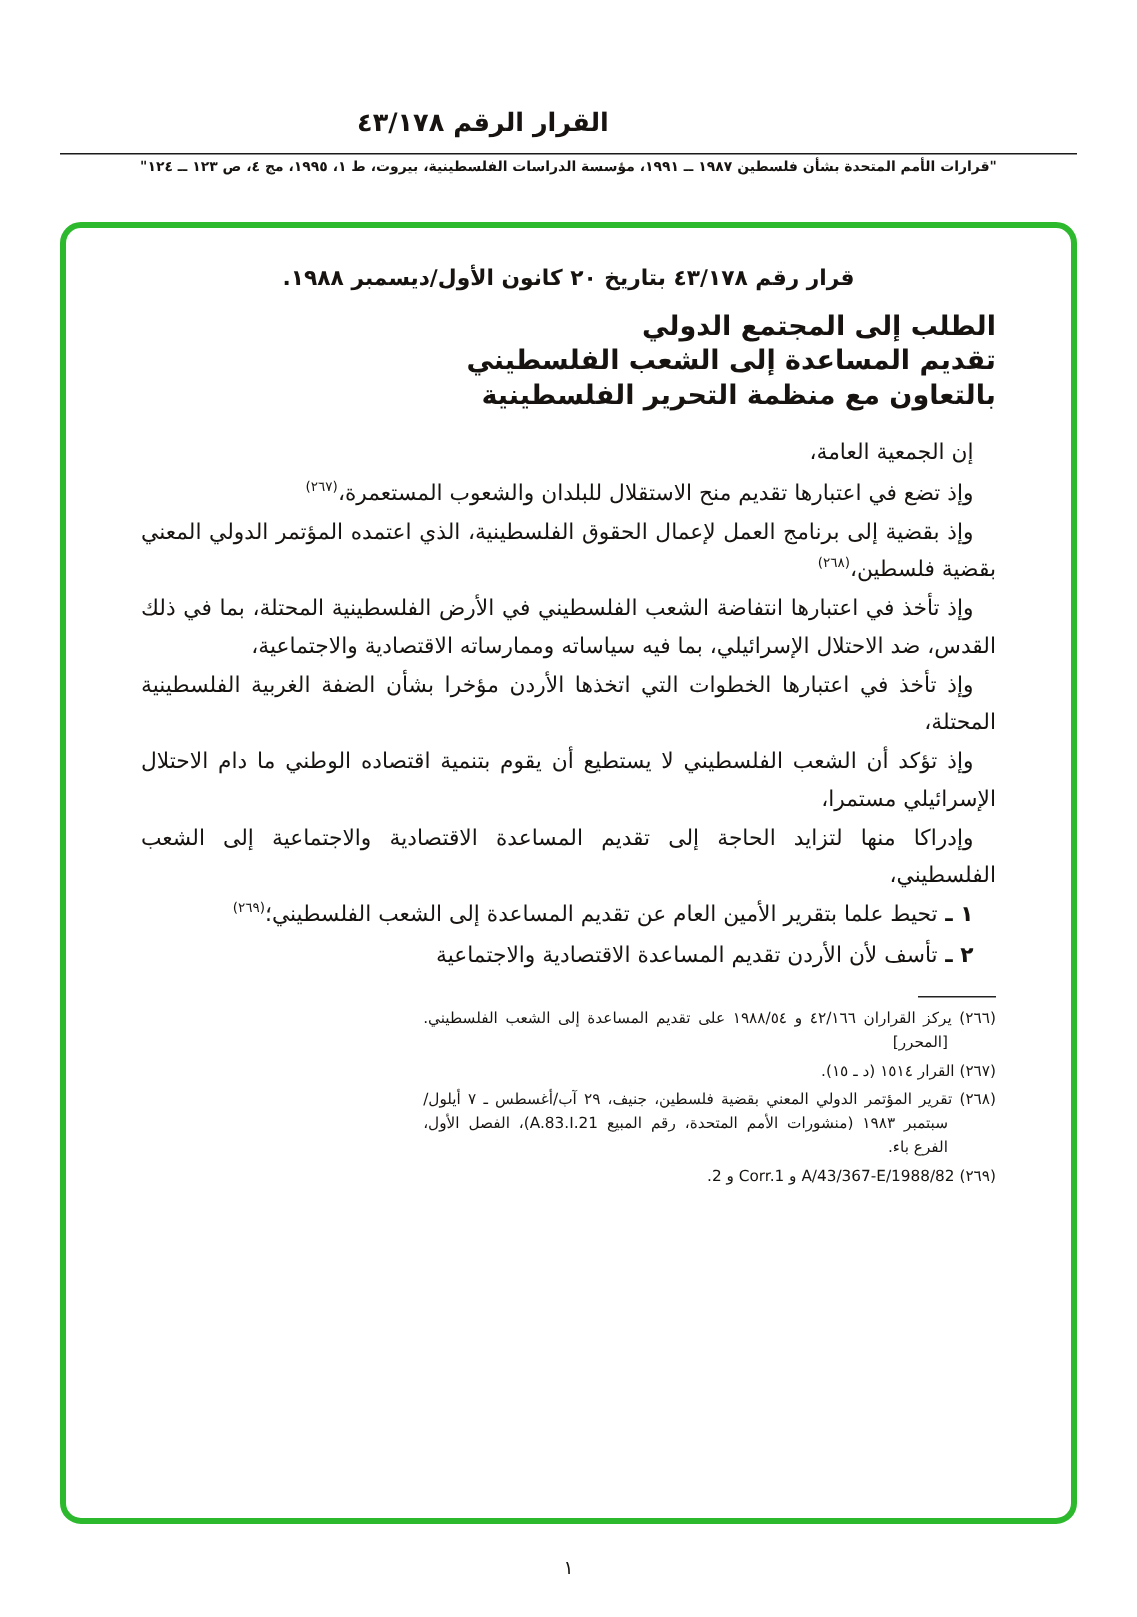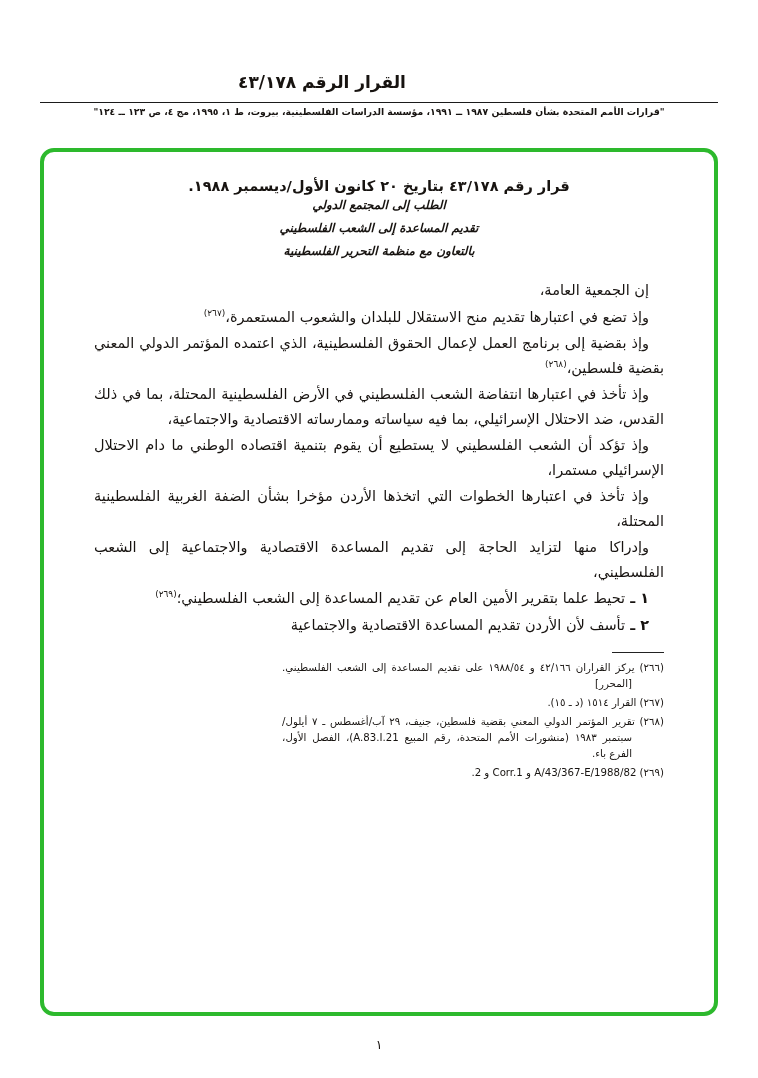--- a/index.html
+++ b/index.html
@@ -28,26 +28,25 @@
     text-align:center;font-size:9.3px;font-weight:700;direction:rtl;
     letter-spacing:0.1px;
   }
   .frame{
     position:absolute;top:148px;left:40px;width:678px;height:868px;
     border:4px solid var(--frame-green);border-radius:14px;
     padding:26px 50px 0 50px;
     direction:rtl;background:#ffffff;
   }
   .res-heading{
-    text-align:center;font-weight:700;font-size:14.5px;
+    text-align:center;font-weight:700;font-size:14.5px;margin-bottom:12px;
   }
   .res-subtitle{
-    text-align:center;font-weight:700;font-size:12px;line-height:23px;
+    text-align:right;font-weight:700;font-size:18px;line-height:23px;
     margin-bottom:15px;
-    font-style:italic;
   }
   .body-text{
     font-size:14.5px;line-height:24.5px;text-align:justify;
   }
   .para{
     text-indent:15px;margin-bottom:2px;
   }
   .para .plead{font-weight:400;margin-top:16px;}
   .para .pnum{font-weight:700;}
   sup.pref{font-size:9px;line-height:0;}
@@ -81,22 +80,22 @@
     <div>الطلب إلى المجتمع الدولي</div>
     <div>تقديم المساعدة إلى الشعب الفلسطيني</div>
     <div>بالتعاون مع منظمة التحرير الفلسطينية</div>
   </div>
 
   <div class="body-text">
     <p class="para"><span class="pnum"></span><b class="plead">إن الجمعية العامة،</b><span class="prest"></span><sup class="pref"></sup></p>
     <p class="para"><span class="pnum"></span><b class="plead">وإذ تضع في اعتبارها</b><span class="prest"> تقديم منح الاستقلال للبلدان والشعوب المستعمرة،</span><sup class="pref">(٢٦٧)</sup></p>
     <p class="para"><span class="pnum"></span><b class="plead">وإذ بقضية</b><span class="prest"> إلى برنامج العمل لإعمال الحقوق الفلسطينية، الذي اعتمده المؤتمر الدولي المعني بقضية فلسطين،</span><sup class="pref">(٢٦٨)</sup></p>
     <p class="para"><span class="pnum"></span><b class="plead">وإذ تأخذ في اعتبارها</b><span class="prest"> انتفاضة الشعب الفلسطيني في الأرض الفلسطينية المحتلة، بما في ذلك القدس، ضد الاحتلال الإسرائيلي، بما فيه سياساته وممارساته الاقتصادية والاجتماعية،</span><sup class="pref"></sup></p>
+    <p class="para"><span class="pnum"></span><b class="plead">وإذ تأخذ في اعتبارها</b><span class="prest"> الخطوات التي اتخذها الأردن مؤخرا بشأن الضفة الغربية الفلسطينية المحتلة،</span><sup class="pref"></sup></p>
     <p class="para"><span class="pnum"></span><b class="plead">وإذ تؤكد</b><span class="prest"> أن الشعب الفلسطيني لا يستطيع أن يقوم بتنمية اقتصاده الوطني ما دام الاحتلال الإسرائيلي مستمرا،</span><sup class="pref"></sup></p>
-    <p class="para"><span class="pnum"></span><b class="plead">وإذ تأخذ في اعتبارها</b><span class="prest"> الخطوات التي اتخذها الأردن مؤخرا بشأن الضفة الغربية الفلسطينية المحتلة،</span><sup class="pref"></sup></p>
     <p class="para"><span class="pnum"></span><b class="plead">وإدراكا منها</b><span class="prest"> لتزايد الحاجة إلى تقديم المساعدة الاقتصادية والاجتماعية إلى الشعب الفلسطيني،</span><sup class="pref"></sup></p>
     <p class="para"><span class="pnum">١ ـ </span><b class="plead">تحيط علما</b><span class="prest"> بتقرير الأمين العام عن تقديم المساعدة إلى الشعب الفلسطيني؛</span><sup class="pref">(٢٦٩)</sup></p>
     <p class="para"><span class="pnum">٢ ـ </span><b class="plead">تأسف</b><span class="prest"> لأن الأردن تقديم المساعدة الاقتصادية والاجتماعية</span><sup class="pref"></sup></p>
   </div>
 
   <div class="footnotes">
     <div class="fn-rule"></div>
     <p class="fn"><span class="fn-marker">(٢٦٦)</span> <span class="fn-text">يركز القراران ٤٢/١٦٦ و ١٩٨٨/٥٤ على تقديم المساعدة إلى الشعب الفلسطيني. [المحرر]</span></p>
     <p class="fn"><span class="fn-marker">(٢٦٧)</span> <span class="fn-text">القرار ١٥١٤ (د ـ ١٥).</span></p>
     <p class="fn"><span class="fn-marker">(٢٦٨)</span> <span class="fn-text">تقرير المؤتمر الدولي المعني بقضية فلسطين، جنيف، ٢٩ آب/أغسطس ـ ٧ أيلول/سبتمبر ١٩٨٣ (منشورات الأمم المتحدة، رقم المبيع A.83.I.21)، الفصل الأول، الفرع باء.</span></p>

